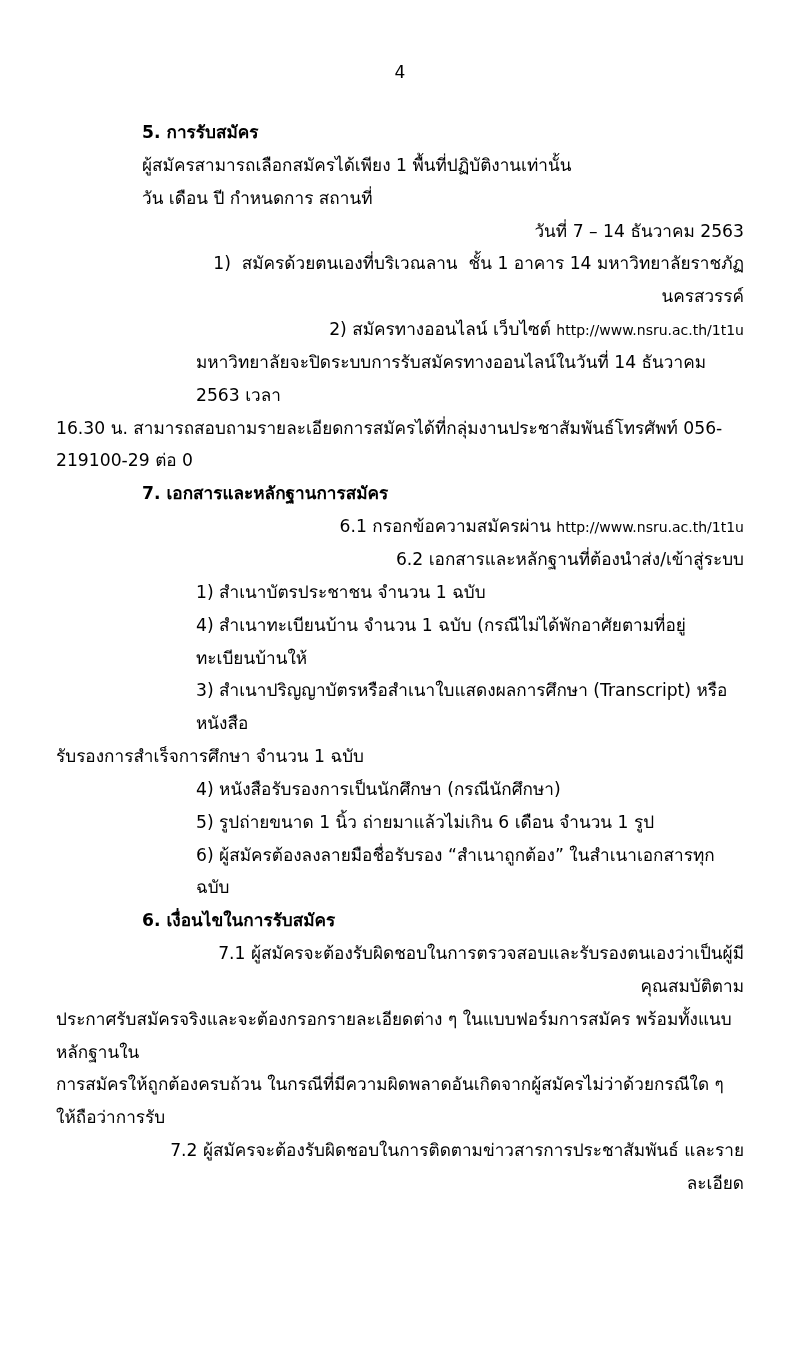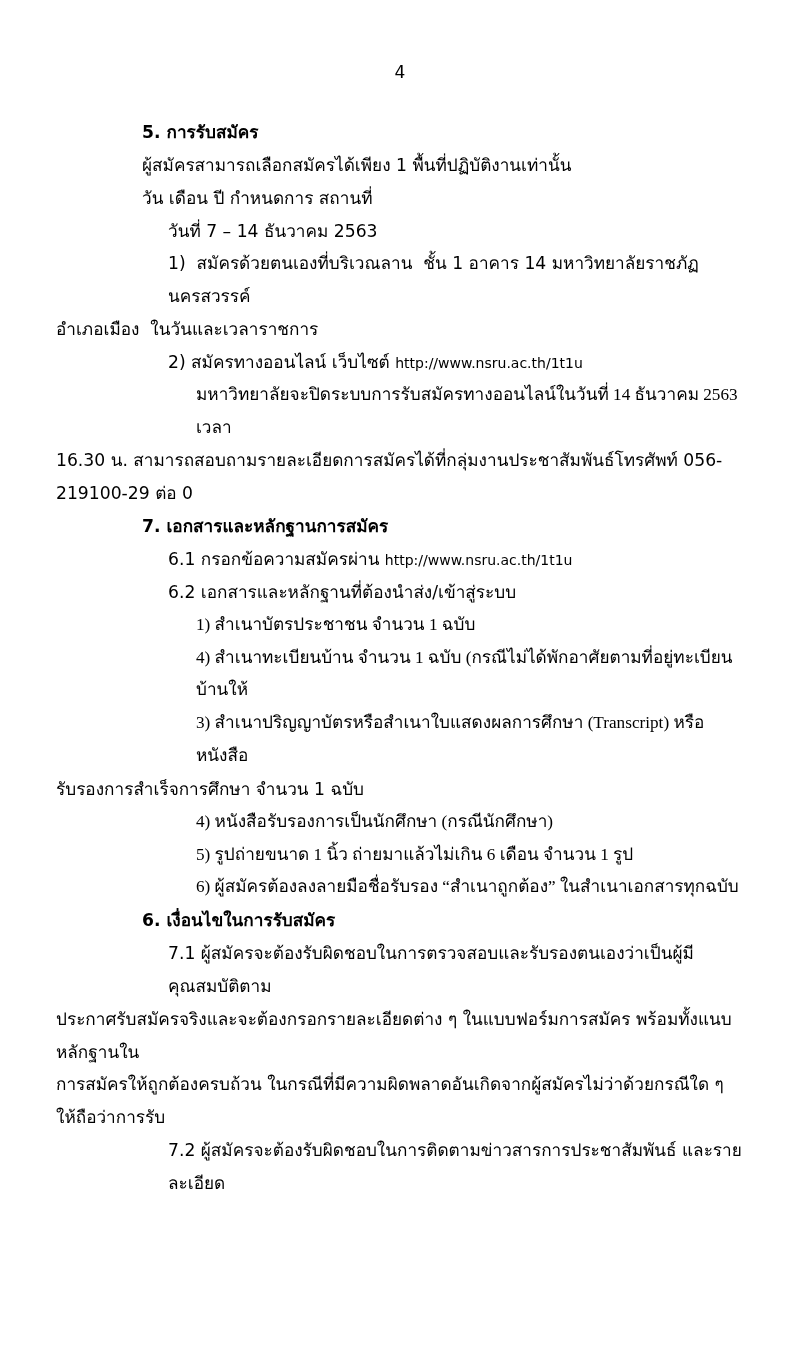--- a/index.html
+++ b/index.html
@@ -32,40 +32,39 @@
     line-height: 1.91;
   }
   .line {
     white-space: pre-wrap;
     word-wrap: break-word;
   }
   .bold {
     font-weight: bold;
   }
   .indent-1 { padding-left: 86px; }
-  .indent-2 { padding-left: 112px; }
-  .indent-3 { padding-left: 140px; font-family: Liberation Serif, serif; }
+  .indent-2 { padding-left: 112px; text-align: right; }
+  .indent-3 { padding-left: 140px; }
   .indent-0 { padding-left: 0; }
   .url {
     font-family: "DejaVu Sans", sans-serif;
     font-size: 14px;
   }
 </style>
 </head>
 <body>
 
 <div class="page">
   <div class="page-number">4</div>
   <div class="doc-body">
       <div class="line indent-1 bold"><span>5. การรับสมัคร</span></div>
       <div class="line indent-1"><span>ผู้สมัครสามารถเลือกสมัครได้เพียง 1 พื้นที่ปฏิบัติงานเท่านั้น</span></div>
       <div class="line indent-1"><span>วัน เดือน ปี กำหนดการ สถานที่</span></div>
       <div class="line indent-2"><span>วันที่ 7 – 14 ธันวาคม 2563</span></div>
       <div class="line indent-2"><span>1)  สมัครด้วยตนเองที่บริเวณลาน  ชั้น 1 อาคาร 14 มหาวิทยาลัยราชภัฏนครสวรรค์</span></div>
-      <div class="line indent-0"><span>อำเภอเมือง  ในวันและเวลาราชการ</span></div>
       <div class="line indent-2"><span>2) สมัครทางออนไลน์ เว็บไซต์ </span><span class="url">http://www.nsru.ac.th/1t1u</span></div>
       <div class="line indent-3"><span>มหาวิทยาลัยจะปิดระบบการรับสมัครทางออนไลน์ในวันที่ 14 ธันวาคม 2563 เวลา</span></div>
       <div class="line indent-0"><span>16.30 น. สามารถสอบถามรายละเอียดการสมัครได้ที่กลุ่มงานประชาสัมพันธ์โทรศัพท์ 056-219100-29 ต่อ 0</span></div>
       <div class="line indent-1 bold"><span>7. เอกสารและหลักฐานการสมัคร</span></div>
       <div class="line indent-2"><span>6.1 กรอกข้อความสมัครผ่าน </span><span class="url">http://www.nsru.ac.th/1t1u</span></div>
       <div class="line indent-2"><span>6.2 เอกสารและหลักฐานที่ต้องนำส่ง/เข้าสู่ระบบ</span></div>
       <div class="line indent-3"><span>1) สำเนาบัตรประชาชน จำนวน 1 ฉบับ</span></div>
       <div class="line indent-3"><span>4) สำเนาทะเบียนบ้าน จำนวน 1 ฉบับ (กรณีไม่ได้พักอาศัยตามที่อยู่ทะเบียนบ้านให้</span></div>
       <div class="line indent-3"><span>3) สำเนาปริญญาบัตรหรือสำเนาใบแสดงผลการศึกษา (Transcript) หรือหนังสือ</span></div>
       <div class="line indent-0"><span>รับรองการสำเร็จการศึกษา จำนวน 1 ฉบับ</span></div>

